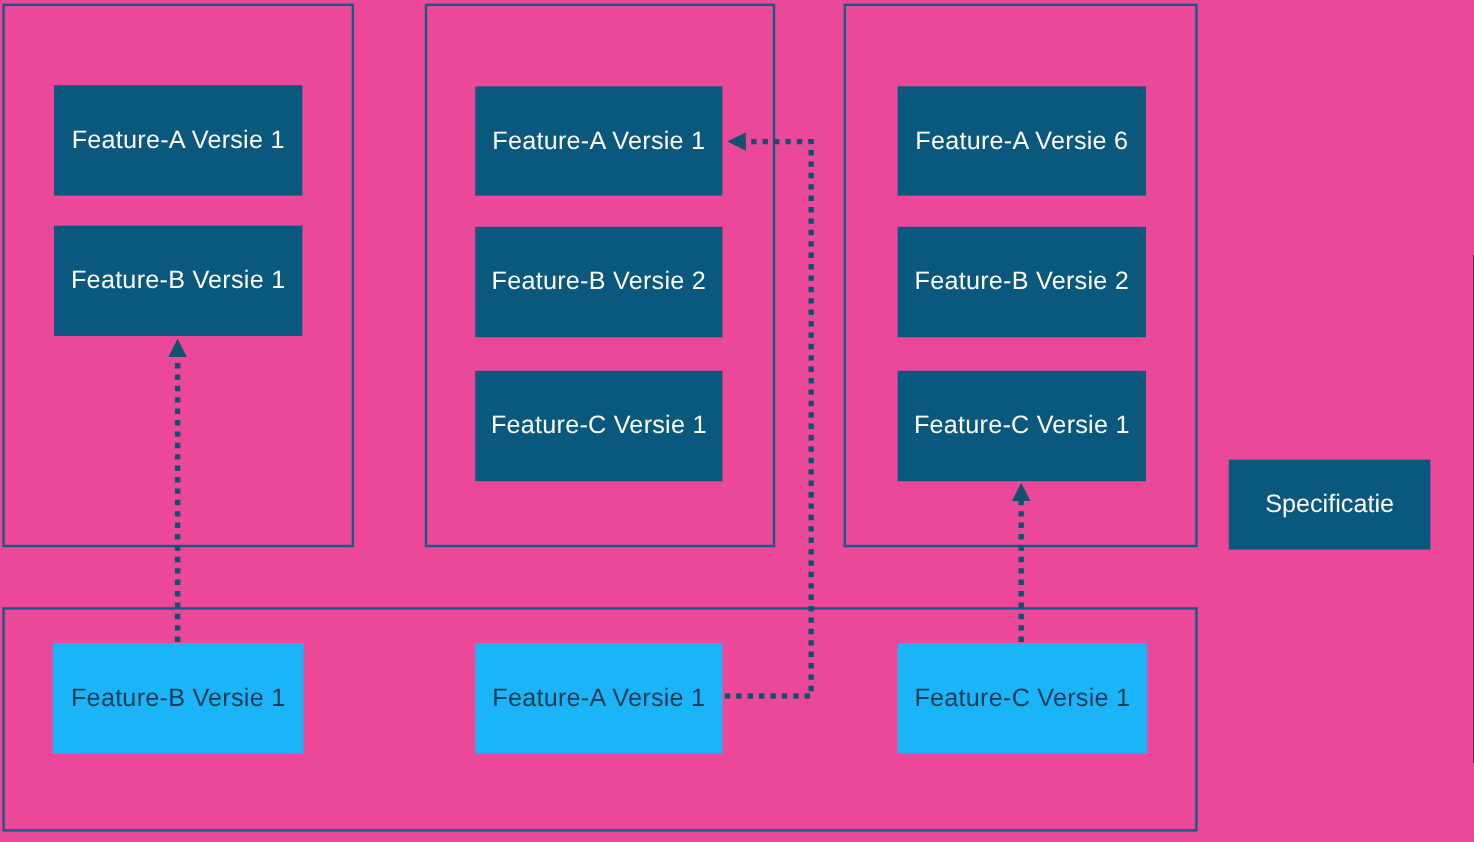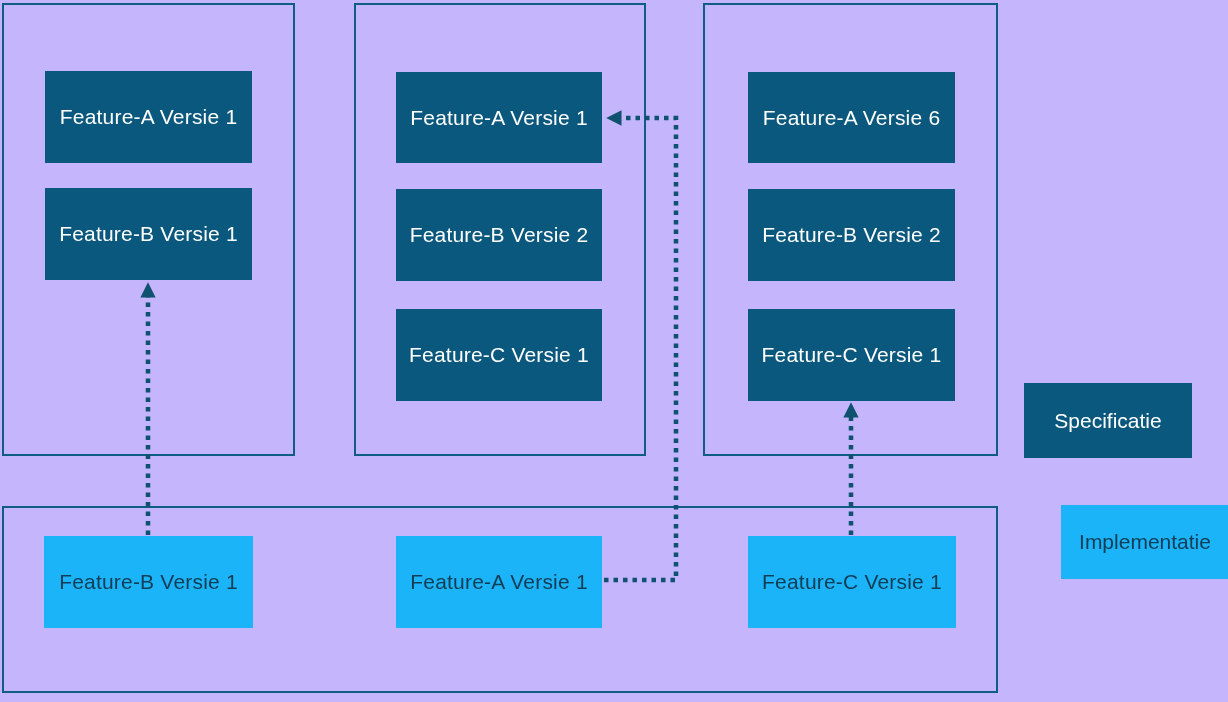--- a/index.html
+++ b/index.html
@@ -7,21 +7,21 @@
     padding: 0;
     background: #000000;
   }
   body {
     font-family: "Liberation Sans", "DejaVu Sans", sans-serif;
   }
   .stage {
     position: relative;
     width: 1228px;
     height: 702px;
-    background: #c4b5fd;
+    background: #ec4899;
     overflow: hidden;
   }
   .group {
     position: absolute;
     border: 2px solid #0F5C87;
     box-sizing: border-box;
     background: transparent;
   }
   .node {
     position: absolute;
@@ -93,15 +93,14 @@
     </defs>
 
     <path d="M 148 535 L 148 296" fill="none" stroke="#0F516F" stroke-width="4.5" stroke-dasharray="4.5 5" marker-end="url(#arrowhead)"></path>
 
     <path d="M 604 580 L 676 580 L 676 118 L 620 118" fill="none" stroke="#0F516F" stroke-width="4.5" stroke-dasharray="4.5 5" marker-end="url(#arrowhead)"></path>
 
     <path d="M 851 535 L 851 416" fill="none" stroke="#0F516F" stroke-width="4.5" stroke-dasharray="4.5 5" marker-end="url(#arrowhead)"></path>
   </svg>
 
   <div class="legend-box spec" style="left:1024px; top:383px; width:168px; height:75px;">Specificatie</div>
-  <div class="legend-box impl" style="left:1061px; top:505px; width:168px; height:74px;">Implementatie</div>
 
 </div>
 
 </body></html>

